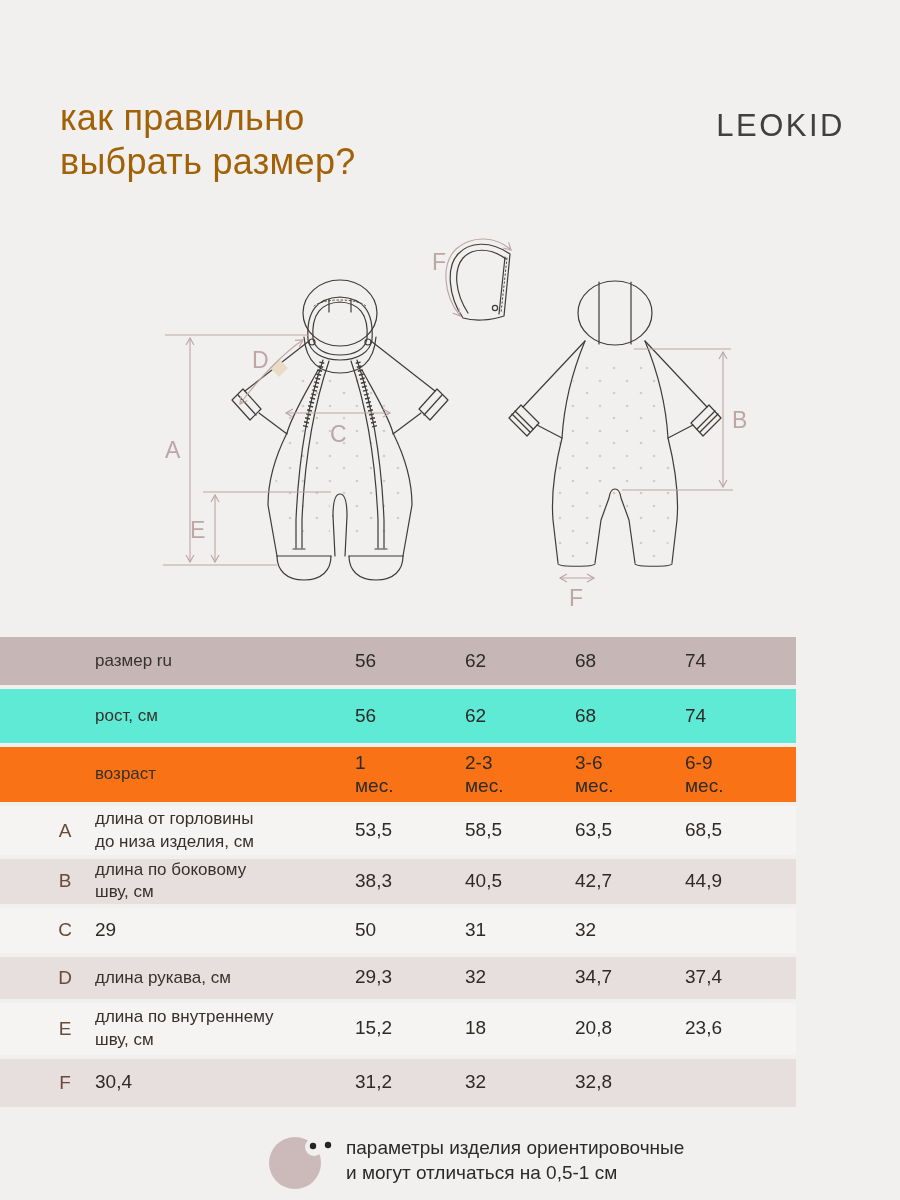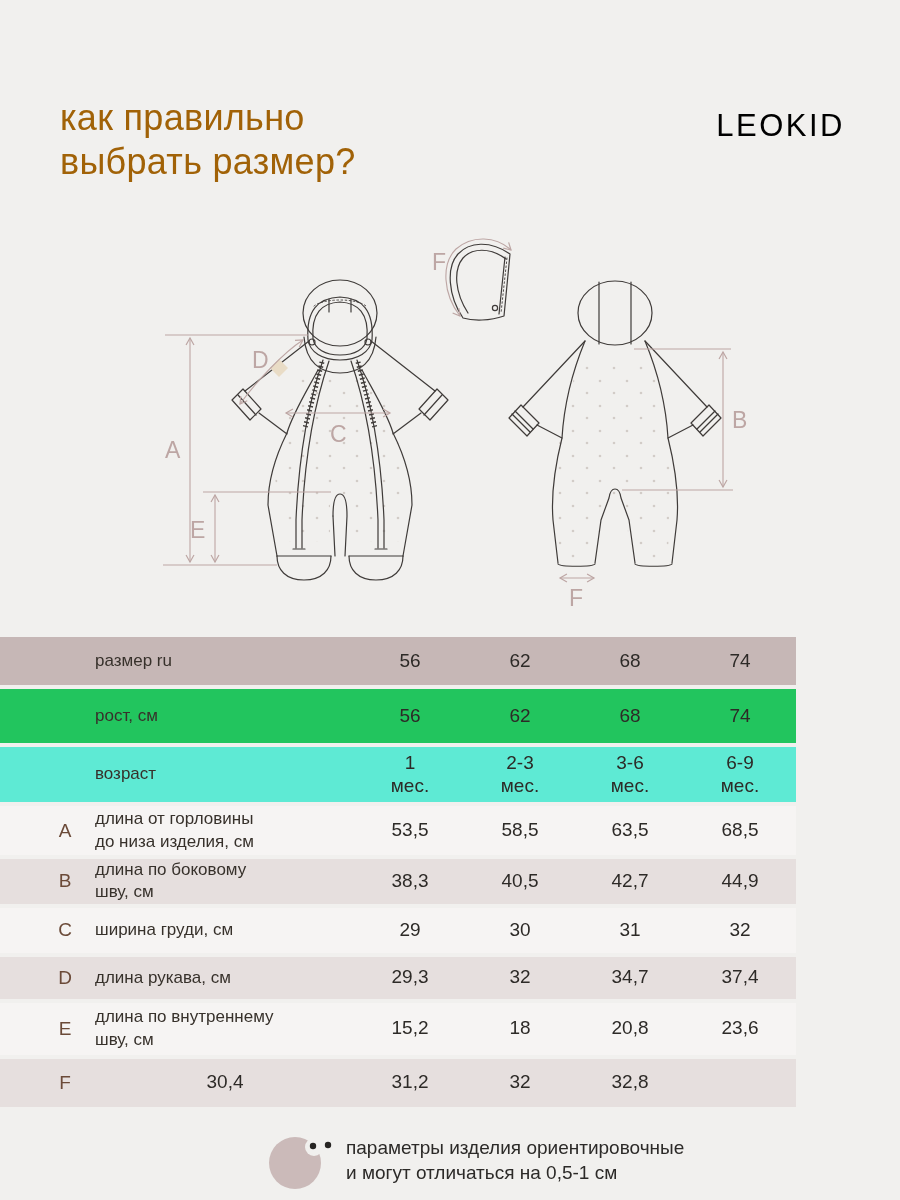--- a/index.html
+++ b/index.html
@@ -13,21 +13,21 @@
   .page{position:absolute;inset:0;}
 
   
   .title{
     position:absolute;left:60px;top:96px;
     font-size:36px;font-weight:500;line-height:1.22;
     letter-spacing:.3px;color:#a16207;
   }
   .brand{
     position:absolute;right:55px;top:108px;
-    font-size:31px;font-weight:300;letter-spacing:2.5px;color:#000000;
+    font-size:31px;font-weight:300;letter-spacing:2.5px;color:#404040;
   }
 
   
   .diagram{position:absolute;left:0;top:0;width:900px;height:1200px;}
   .garment{stroke:#3f3b39;stroke-width:1.2;fill:none;stroke-linecap:round;stroke-linejoin:round;}
   .dim{stroke:#bda6a4;stroke-width:1.1;fill:none;}
   .dimlabel{fill:#bda6a4;font-size:23px;font-family:"Liberation Sans",sans-serif;}
   .tie{stroke:#3f3b39;stroke-width:5;stroke-dasharray:1.5 2.6;fill:none;}
   .stitch{stroke:#3f3b39;stroke-width:.9;stroke-dasharray:1.6 2.4;fill:none;}
   .patch{fill:#e9dcc6;stroke:none;}
@@ -36,36 +36,36 @@
   .size-table{position:absolute;left:0;top:637px;width:796px;}
   .row{
     display:grid;
     grid-template-columns:60px 260px 110px 110px 110px 110px;
     align-items:center;
     padding-left:35px;
     box-sizing:border-box;
   }
   .row + .row{margin-top:4px;}
   .row:nth-child(1){min-height:48px;background:#c6b7b6;}
-  .row:nth-child(2){min-height:54px;background:#22c55e;}
-  .row:nth-child(3){min-height:55px;background:#5eead4;}
+  .row:nth-child(2){min-height:54px;background:#5eead4;}
+  .row:nth-child(3){min-height:55px;background:#f97316;}
   .row:nth-child(4){min-height:49px;background:#f6f4f3;}
   .row:nth-child(5){min-height:43px;background:#e6dfde;}
   .row:nth-child(6){min-height:45px;background:#f6f4f3;}
   .row:nth-child(7){min-height:42px;background:#e6dfde;}
   .row:nth-child(8){min-height:52px;background:#f6f4f3;}
   .row:nth-child(9){min-height:48px;background:#e6dfde;}
   .cell-letter{
     text-align:center;font-size:19px;color:#6b4a38;
   }
   .cell-label{
     font-size:17px;color:#37312b;line-height:1.32;white-space:pre-line;
   }
   .cell-value{
-    font-size:19px;color:#2d2a27;text-align:center;
+    font-size:19px;color:#2d2a27;text-align:left;
     white-space:pre-line;line-height:1.2;
   }
 
   
   .footnote{
     position:absolute;left:268px;top:1134px;
     display:flex;align-items:flex-start;
   }
   .footnote-text{
     margin-left:12px;margin-top:2px;
@@ -259,23 +259,22 @@
       <div class="cell-label">длина по боковому
 шву, см</div>
       <div class="cell-value">38,3</div>
       <div class="cell-value">40,5</div>
       <div class="cell-value">42,7</div>
       <div class="cell-value">44,9</div>
     </div>
 
     <div class="row">
       <div class="cell-letter">C</div>
-      <div class="cell-label">ширина груди, см</div>
       <div class="cell-value">29</div>
-      <div class="cell-value">30</div>
+      <div class="cell-value">50</div>
       <div class="cell-value">31</div>
       <div class="cell-value">32</div>
     </div>
 
     <div class="row">
       <div class="cell-letter">D</div>
       <div class="cell-label">длина рукава, см</div>
       <div class="cell-value">29,3</div>
       <div class="cell-value">32</div>
       <div class="cell-value">34,7</div>

